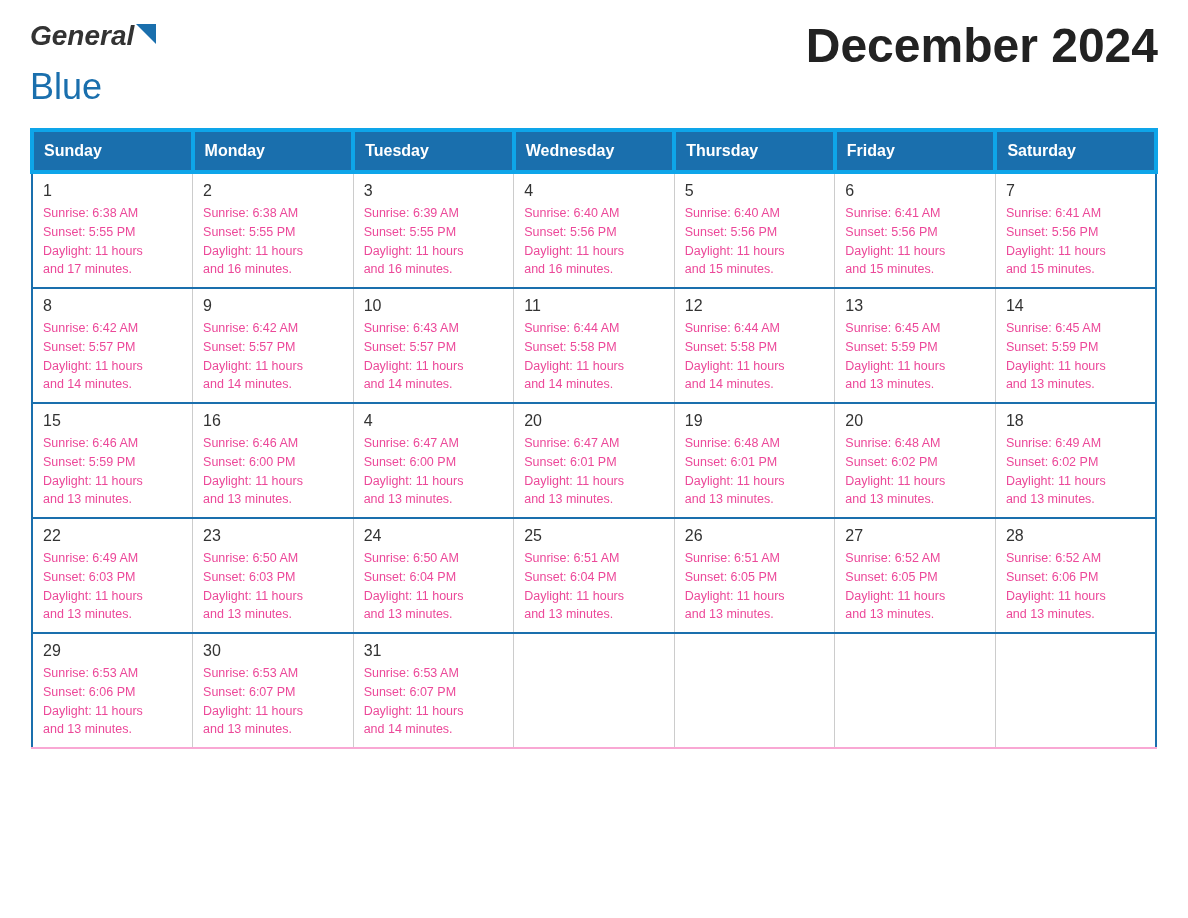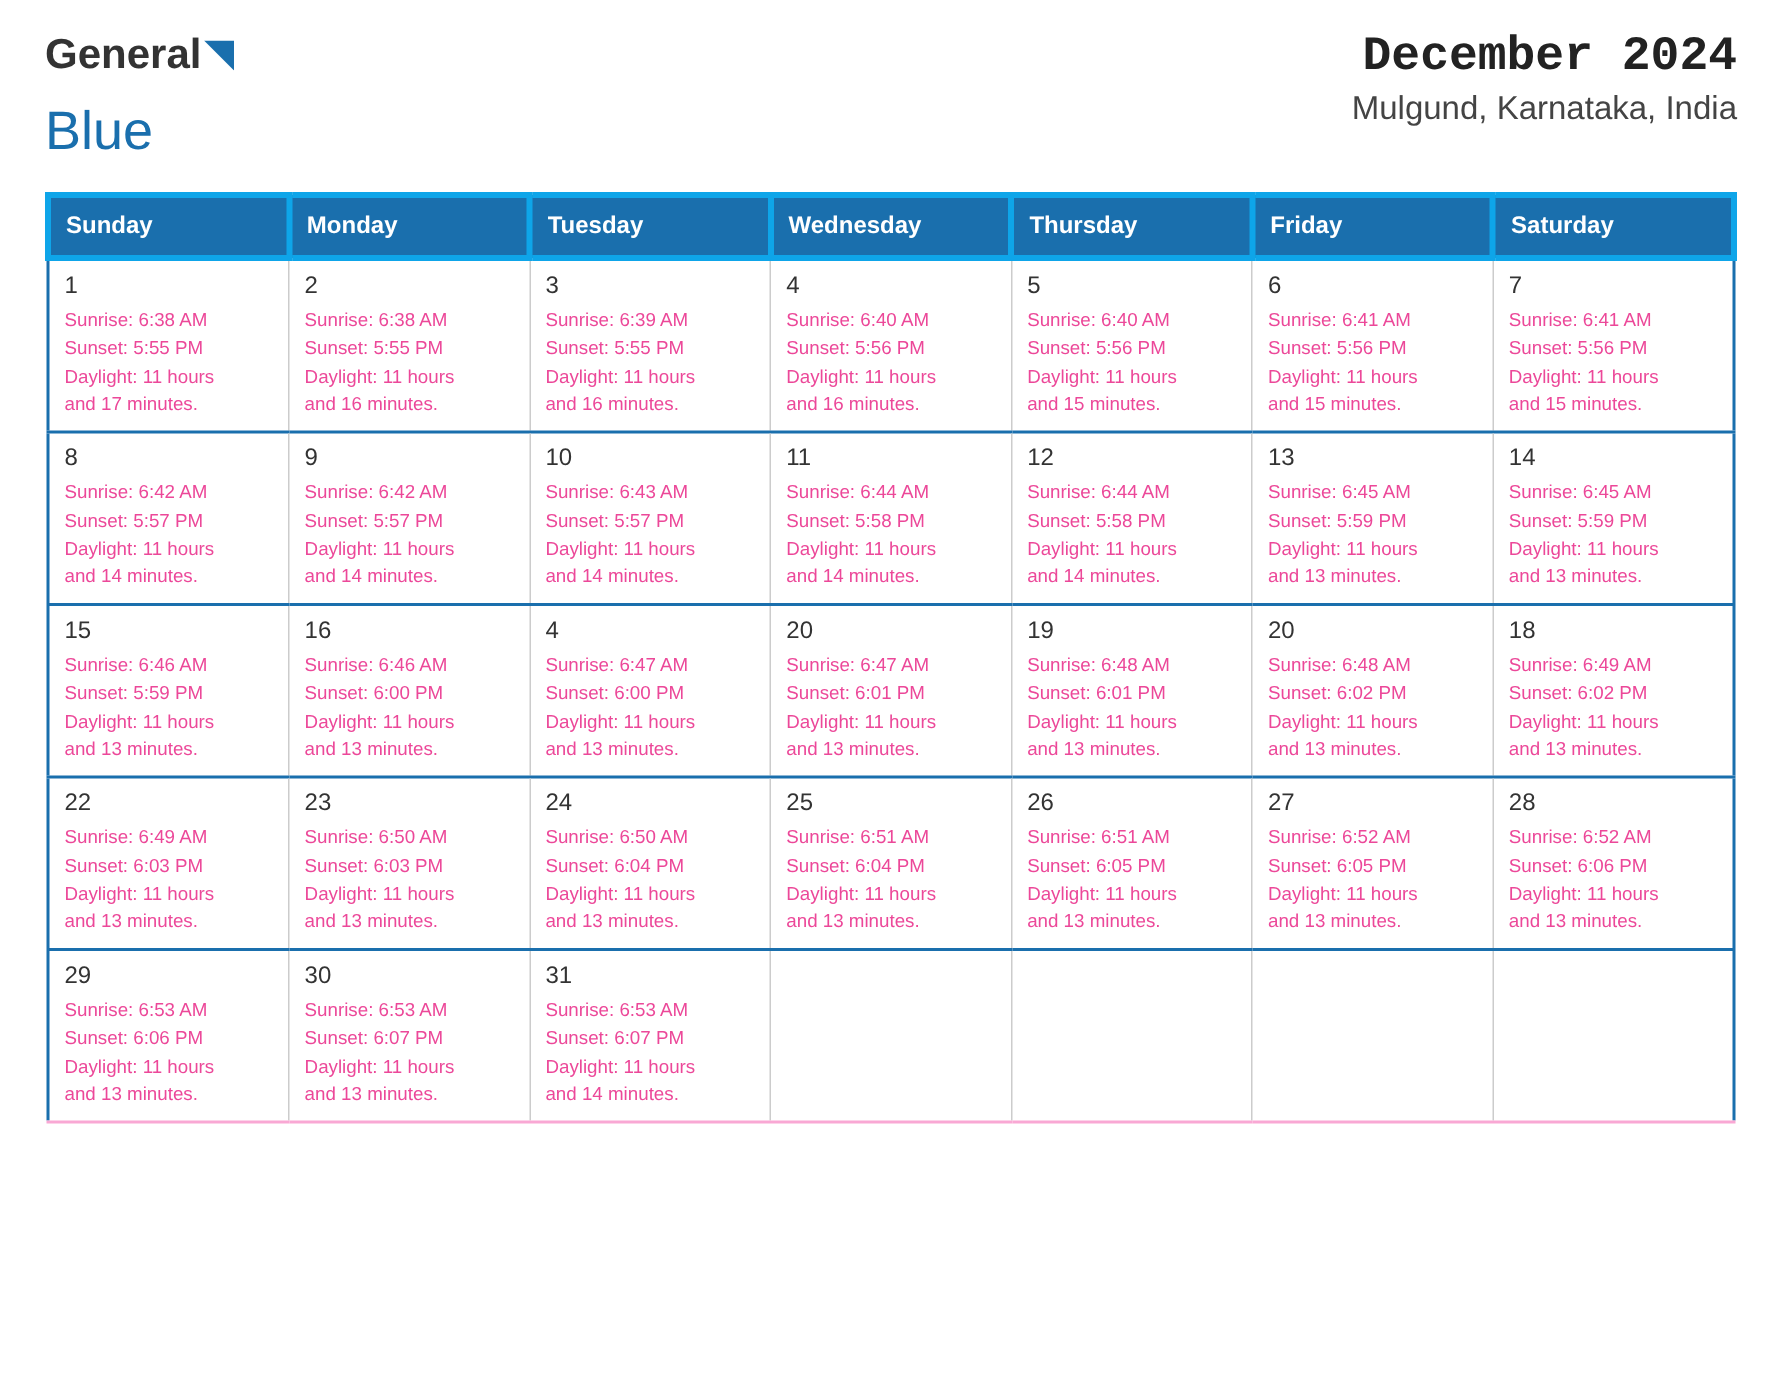--- a/index.html
+++ b/index.html
@@ -32,31 +32,31 @@
       color: #1a6fad;
       margin-top: 14px;
     }
     .logo-right {
       display: flex;
       flex-direction: column;
       align-items: flex-start;
     }
     .logo-top-row {
       display: flex;
-      align-items: flex-end;
+      align-items: center;
+      font-style: italic;
     }
     .title-area {
       text-align: right;
     }
     .month-title {
-      font-size: 32px;
+      font-size: 48px;
       font-weight: bold;
       color: #222;
       line-height: 1.1;
-      font-family: Liberation Mono, monospace;
     }
     .location-subtitle {
       font-size: 22px;
       color: #444;
       margin-top: 4px;
     }
     .calendar-table {
       width: 100%;
       border-collapse: collapse;
       border: 2px solid #1a6fad;
@@ -112,21 +112,20 @@
           <svg width="20" height="20" viewBox="0 0 20 20">
             <polygon points="0,0 20,0 20,20" fill="#1a6fad"></polygon>
           </svg>
         </div>
       </div>
       <span class="logo-blue">Blue</span>
     </div>
   </div>
   <div class="title-area">
     <div class="month-title">December 2024</div>
-    <div class="location-subtitle">Mulgund, Karnataka, India</div>
   </div>
 </div>
 
 <table class="calendar-table">
   <thead>
     <tr>
       <th>Sunday</th>
       <th>Monday</th>
       <th>Tuesday</th>
       <th>Wednesday</th>

